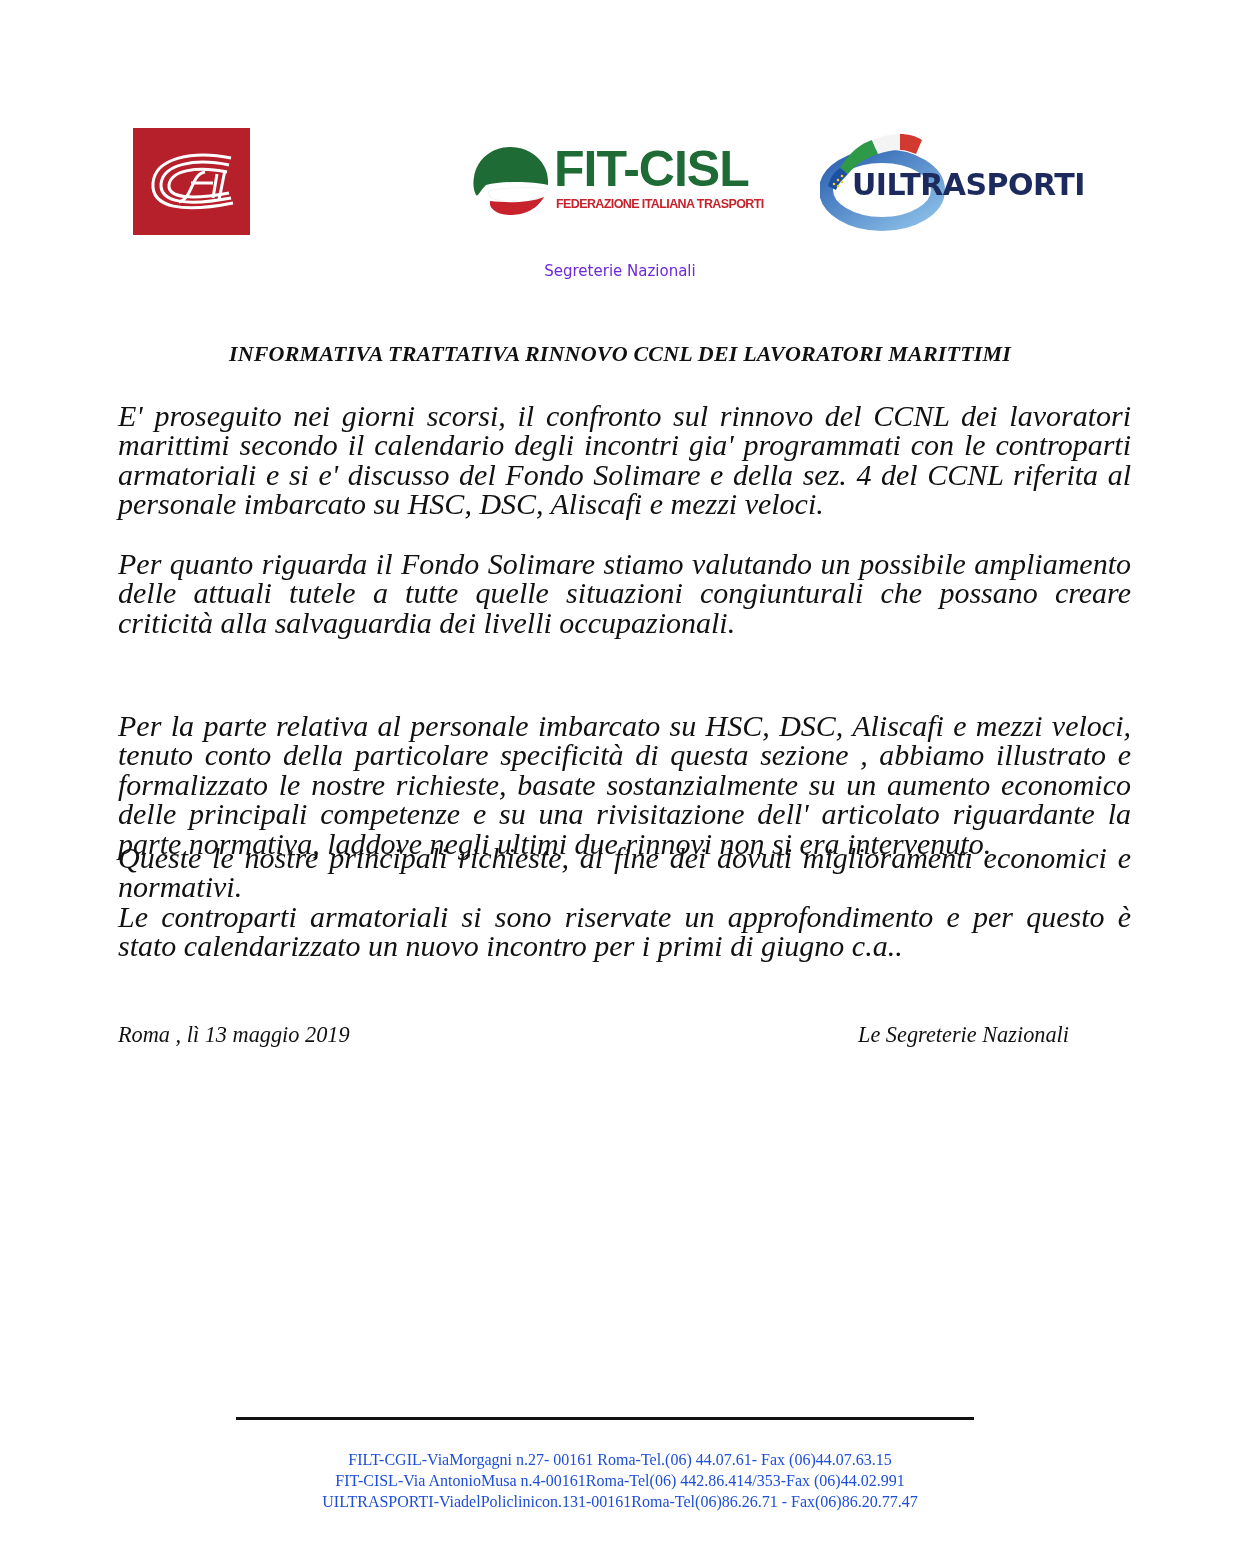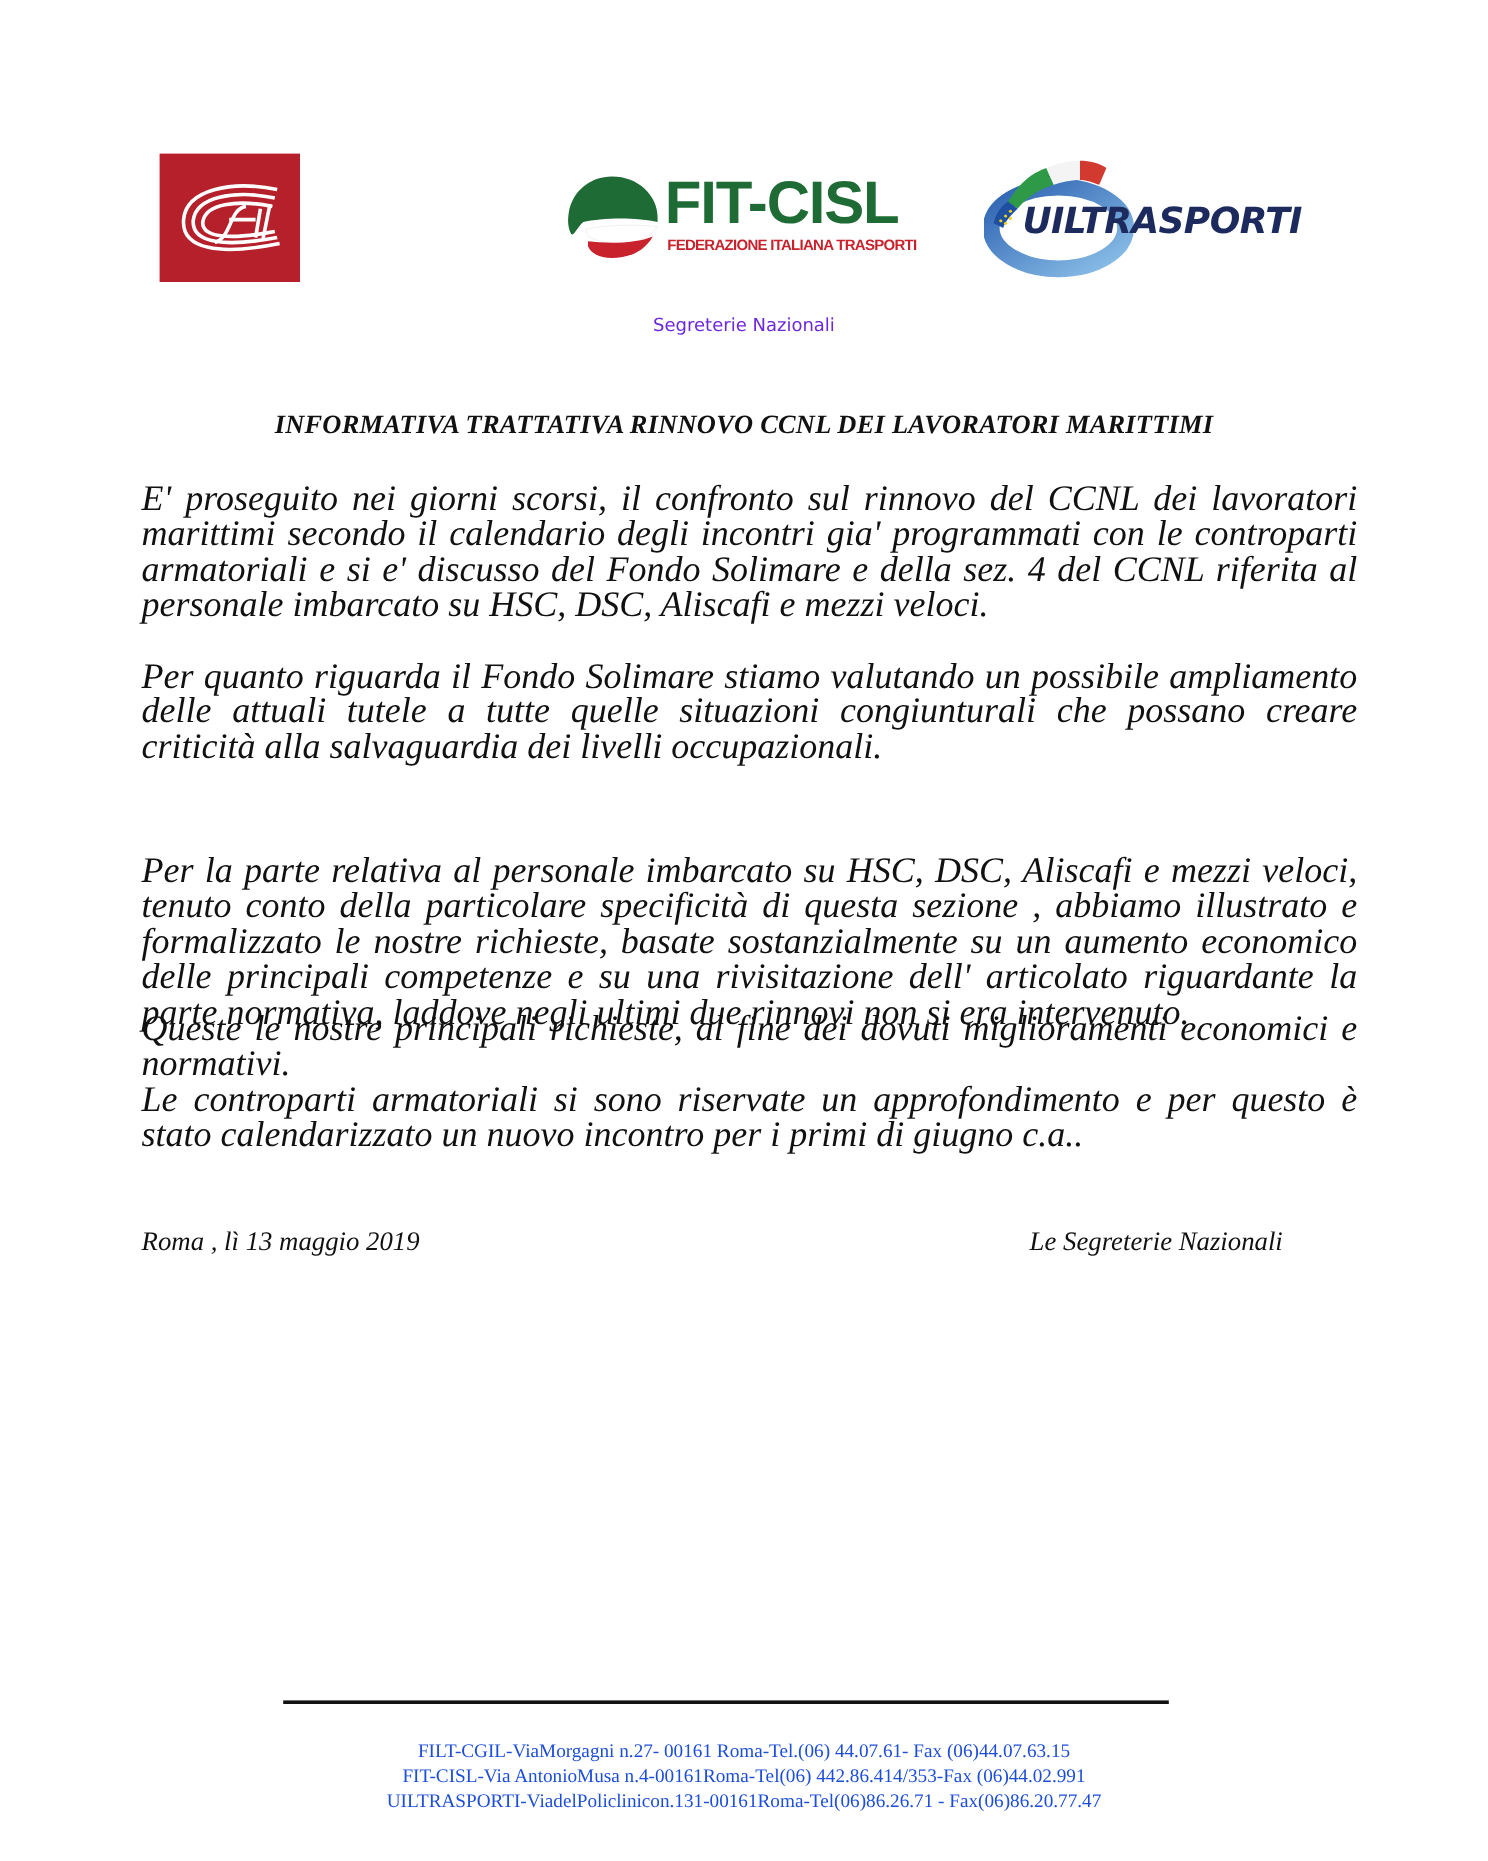--- a/index.html
+++ b/index.html
@@ -12,21 +12,21 @@
     #filt-text { position: absolute; left: 122px; top: -2px; font-family: "DejaVu Sans", sans-serif; font-weight: bold; color: #111; line-height: 21px; }
     #filt-text .t1 { font-size: 22px; letter-spacing: 0.5px; display: block; line-height: 24px; }
     #filt-text .t2 { font-size: 17.5px; display: block; letter-spacing: -0.3px; }
 
     
     #fitcisl-logo { left: 472px; top: 143px; width: 285px; height: 75px; }
     #fitcisl-title { position: absolute; left: 82px; top: 0px; font-family: "Liberation Sans", sans-serif; font-weight: bold; font-size: 50px; color: #1f6b35; letter-spacing: -1px; line-height: 52px; text-align: right; }
     #fitcisl-sub { position: absolute; left: 84px; top: 54px; font-family: "Liberation Sans", sans-serif; font-weight: bold; font-size: 12.5px; color: #c8232c; letter-spacing: -0.6px; white-space: nowrap; }
 
     
-    #uil-logo { left: 820px; top: 128px; width: 275px; height: 105px; font-style: italic; }
+    #uil-logo { left: 820px; top: 128px; width: 275px; height: 105px; }
     #uil-text { position: absolute; left: 32px; top: 40px; font-family: "DejaVu Sans", sans-serif; font-weight: bold; font-size: 30px; color: #1c2a5e; letter-spacing: -0.5px; line-height: 34px; }
 
     #subheader { left: 0; width: 1240px; top: 262px; text-align: center; font-family: "DejaVu Sans", sans-serif; font-size: 15px; color: #6d28d9; }
 
     #doc-title { left: 0; width: 1240px; top: 341px; text-align: center; font-style: italic; font-weight: bold; font-size: 22px; letter-spacing: 0.2px; }
 
     .para { position: absolute; left: 118px; width: 1013px; font-style: italic; font-size: 30px; line-height: 29.4px; text-align: justify; }
     #p1 { top: 401px; }
     #p2 { top: 549px; }
     #p3 { top: 667px; margin-top: 44px; }

